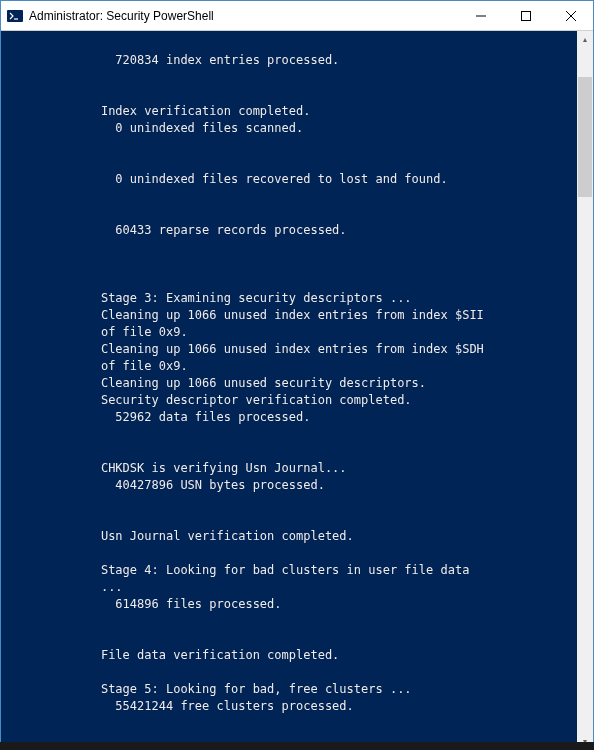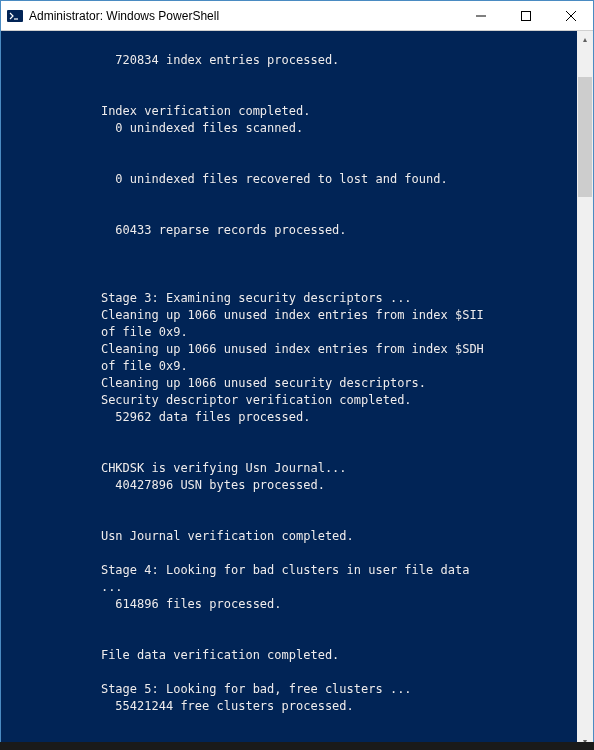--- a/index.html
+++ b/index.html
@@ -101,21 +101,21 @@
 <div class="window">
 
   <div class="titlebar">
     <span class="app-icon">
       <svg viewBox="0 0 16 16">
         <rect x="0" y="2" width="16" height="12" rx="1" fill="#012456"></rect>
         <path d="M3 5 L6 8 L3 11" stroke="#fff" stroke-width="1.2" fill="none"></path>
         <path d="M7 11 L11 11" stroke="#fff" stroke-width="1.2"></path>
       </svg>
     </span>
-    <span class="title">Administrator: Windows PowerShell</span>
+    <span class="title">Administrator: Security PowerShell</span>
     <span class="spacer"></span>
     <div class="win-btn">
       <svg viewBox="0 0 10 10">
           <path d="M0 5 H10" stroke="#000" stroke-width="1"></path>
         </svg>
     </div>
     <div class="win-btn">
       <svg viewBox="0 0 10 10">
           <rect x="0.5" y="0.5" width="9" height="9" fill="none" stroke="#000" stroke-width="1"></rect>
         </svg>

